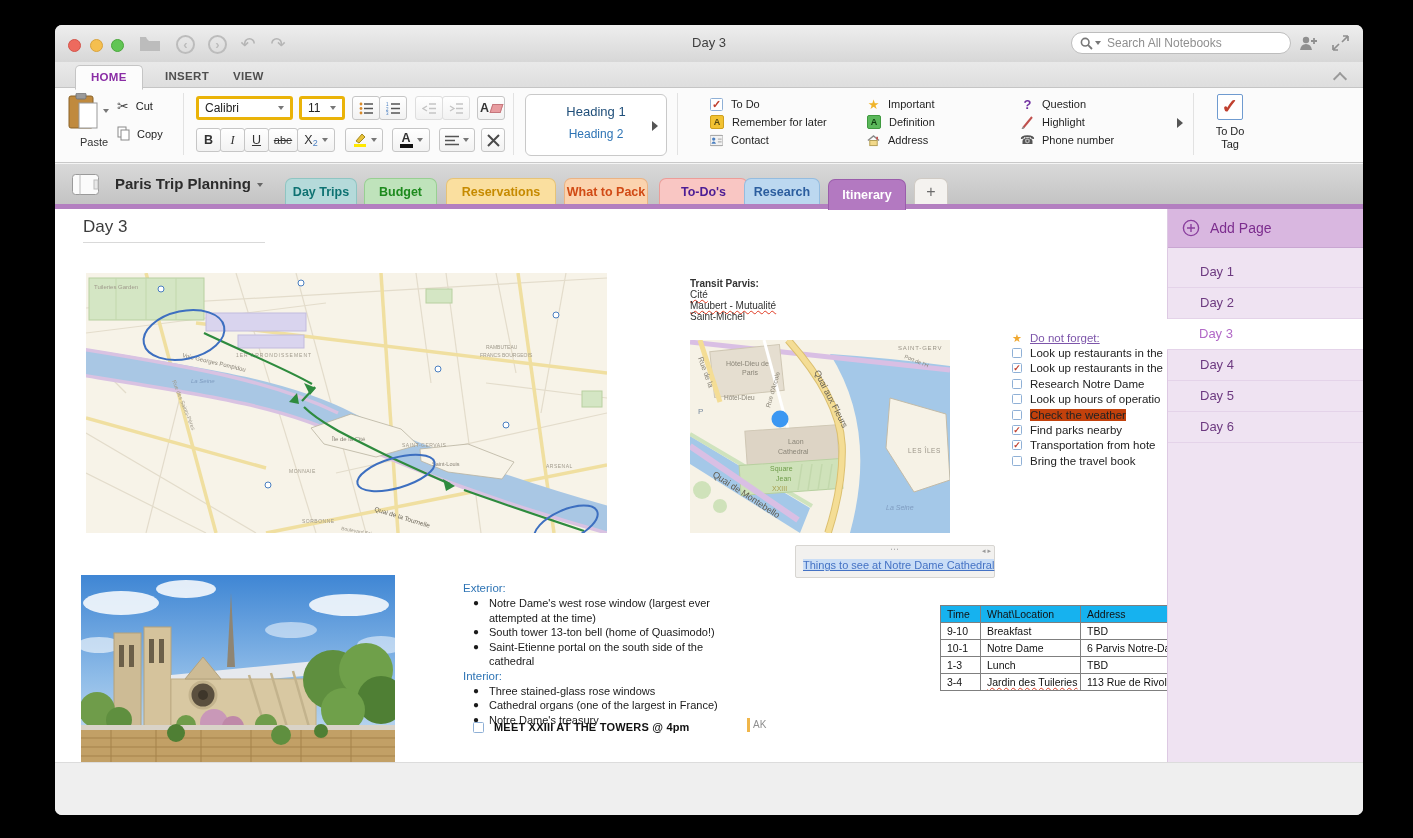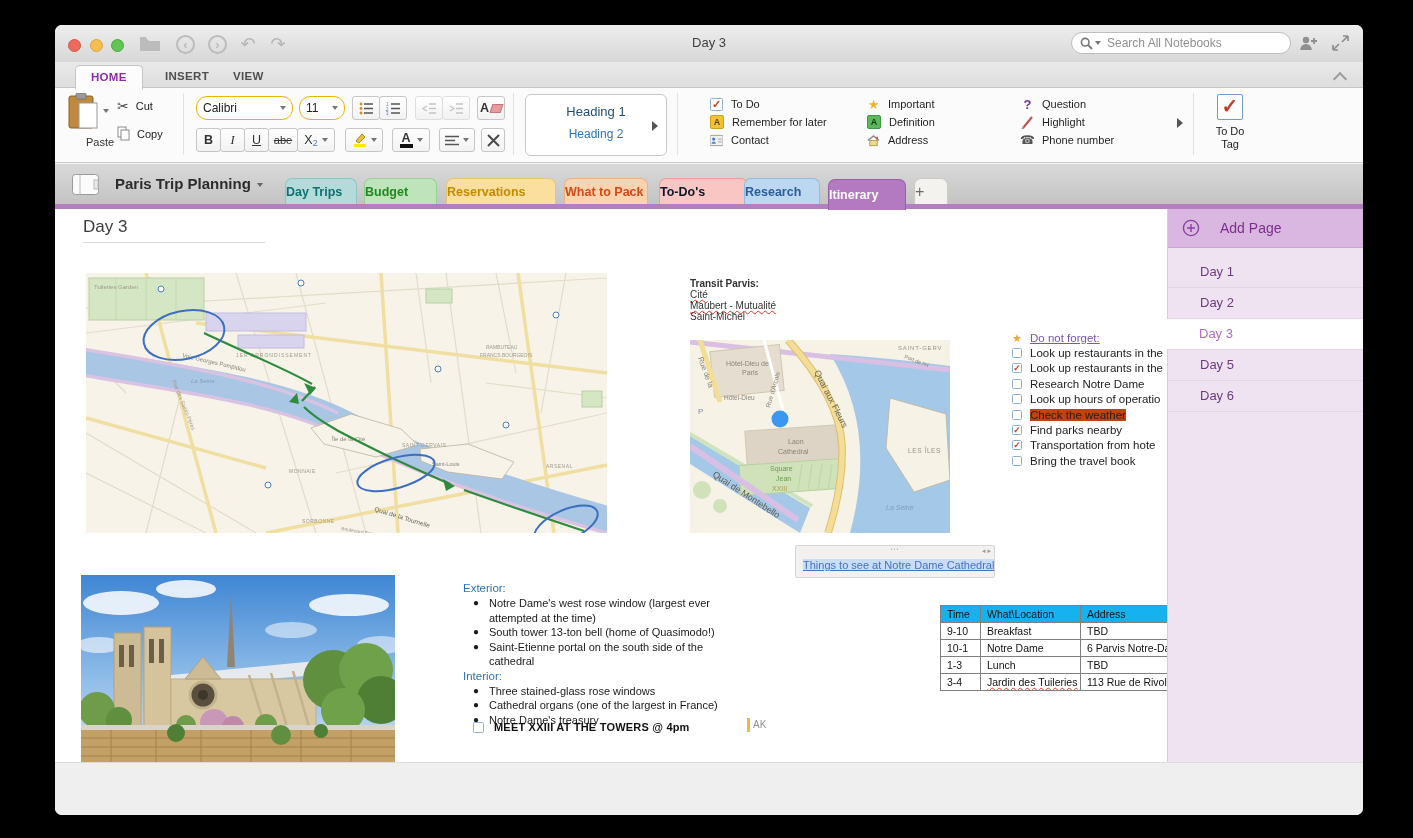--- a/index.html
+++ b/index.html
@@ -24,39 +24,39 @@
   .tabrow{position:absolute;top:37px;left:0;right:0;height:26px;background:linear-gradient(#e9e9e9,#dedede);border-bottom:1px solid #c5c5c5;box-sizing:border-box}
   .rtab{position:absolute;top:4px;height:21px;line-height:21px;padding:0 15px;font-size:11.5px;font-weight:bold;color:#4f4f4f;letter-spacing:.3px}
   .rtab.active{background:#fcfcfc;border:1px solid #c5c5c5;border-bottom:1px solid #fcfcfc;border-radius:5px 5px 0 0;color:#8a2da5;top:3px;height:23px;line-height:23px;z-index:2}
   .chev{position:absolute;right:18px;top:12px;width:8px;height:8px;border-left:2px solid #9a9a9a;border-top:2px solid #9a9a9a;transform:rotate(45deg)}
 
   
   .ribbon{position:absolute;top:63px;left:0;right:0;height:75px;background:#fbfbfb;border-bottom:1px solid #c9c9c9;box-sizing:border-box;font-size:11px;color:#222}
   .rdiv{position:absolute;top:5px;height:62px;width:1px;background:#e2e2e2}
   .btn{position:absolute;box-sizing:border-box;border:1px solid #c6c6c6;background:linear-gradient(#ffffff,#f2f2f2);border-radius:3px;display:flex;align-items:center;justify-content:center}
   .btn.disabled{color:#c4c4c4;border-color:#dedede}
-  .combo{position:absolute;box-sizing:border-box;border:1px solid #eab308;background:#fff;border-radius:11px;display:flex;align-items:center;padding:0 6px;font-size:12px;color:#222}
+  .combo{position:absolute;box-sizing:border-box;border:3px solid #eab308;background:#fff;border-radius:3px;display:flex;align-items:center;padding:0 6px;font-size:12px;color:#222}
   .combo .mini-caret{margin-left:auto}
   .grouplabel{position:absolute;font-size:11px;color:#333}
   .fmt{font-size:12.5px;color:#333}
   .tagitem{position:absolute;height:16px;display:flex;align-items:center;gap:8px;font-size:11px;color:#1f1f1f;white-space:nowrap}
   .tagicon{width:13px;height:13px;display:inline-flex;align-items:center;justify-content:center;font-size:11px;flex:0 0 13px}
   .sq{width:12px;height:12px;border-radius:2px;display:inline-flex;align-items:center;justify-content:center;font-size:9px;font-weight:bold}
   .cbox{box-sizing:border-box;background:#fff;border:1px solid #8fb0d6;border-radius:1.5px;display:inline-flex;align-items:center;justify-content:center}
   .more-arrow{width:0;height:0;border-top:5px solid transparent;border-bottom:5px solid transparent;border-left:6px solid #555}
   .todo-big{position:absolute;left:1143px;top:6px;width:64px;text-align:center}
   .todo-big .bigbox{width:24px;height:24px;border:1px solid #6f9bd0;border-radius:2px;margin:0 auto;background:#fff;color:#c0402f;font-size:20px;font-weight:bold;line-height:22px}
   .todo-big .lbl{font-size:11px;color:#222;margin-top:5px;line-height:13px}
 
   
   .nbbar{position:absolute;top:138px;left:0;right:0;height:41px;background:linear-gradient(#d9d9d9,#c3c3c3);border-top:1px solid #f5f5f5}
   .band{position:absolute;top:179px;left:0;right:0;height:5px;background:#b37fc0}
   .nbname{position:absolute;left:60px;top:11px;font-size:15px;font-weight:bold;color:#2c2c2c}
   .nbname .mini-caret{border-top-color:#666;margin-left:6px;vertical-align:middle}
-  .stab{position:absolute;bottom:0;height:27px;box-sizing:border-box;border:1px solid;border-bottom:none;border-radius:7px 7px 0 0;font-size:12.5px;font-weight:bold;display:flex;align-items:center;justify-content:flex-start;line-height:1}
+  .stab{position:absolute;bottom:0;height:27px;box-sizing:border-box;border:1px solid;border-bottom:none;border-radius:7px 7px 0 0;font-size:12.5px;font-weight:bold;display:flex;align-items:center;justify-content:center;line-height:1}
   .stab.active{height:31px;bottom:-5px;z-index:3}
   .stab.addtab{background:#f4f2ef;border-color:#cfcac4;color:#6b6b6b;font-weight:normal;font-size:16px}
 
   
   .content{position:absolute;top:184px;left:0;width:1308px;height:553px;background:#fff;overflow:hidden}
   .bottomstrip{position:absolute;top:737px;left:0;right:0;height:53px;background:#efefef;border-top:1px solid #dcdcdc}
 
   .pagetitle{position:absolute;left:28px;top:8px;font-size:17px;color:#3c3c3c}
   .titleline{position:absolute;left:28px;top:33px;width:182px;height:1px;background:#d9d9d9}
 
@@ -87,21 +87,21 @@
 
   .tablewrap{position:absolute;left:885px;top:396px;width:227px;height:110px;overflow:hidden}
   table.itin{border-collapse:collapse;table-layout:fixed;width:300px;font-size:10.5px;color:#111}
   table.itin td,table.itin th{border:1px solid #7f7f7f;padding:2px 6px;text-align:left;vertical-align:top;overflow:hidden;white-space:nowrap}
   table.itin th{background:#16b2ef;font-weight:normal}
   table.itin td.wrap{white-space:normal}
   .sp-cell{text-decoration:underline wavy #e03b24 1px;text-decoration-skip-ink:none}
 
   
   .sidebar{position:absolute;right:0;top:0;width:196px;height:553px;background:#efe3f2;border-left:1px solid #ddc9e3;box-sizing:border-box}
-  .addpage{height:38px;background:#d9b7e0;border-bottom:1px solid #c9a6d2;display:flex;align-items:center;padding-left:14px;gap:20px;color:#7c2d8e;font-size:14px}
+  .addpage{height:38px;background:#d9b7e0;border-bottom:1px solid #c9a6d2;display:flex;align-items:center;padding-left:14px;gap:10px;color:#7c2d8e;font-size:14px}
   .pagelist{padding-top:9px}
   .pageitem{height:30px;line-height:30px;padding-left:32px;font-size:13px;color:#6d3a80;border-bottom:1px solid #e4d3e9}
   .pageitem.selected{background:#fff;color:#b269c7;margin-left:-1px}
 
   svg text{font-family:"Liberation Sans",sans-serif}
 </style>
 </head>
 <body>
 
 <div class="window">
@@ -153,21 +153,21 @@
   <div class="ribbon">
 
     <div style="position:absolute;left:12px;top:5px">
       <svg width="34" height="38" viewBox="0 0 34 38">
         <rect x="2" y="3" width="24" height="32" rx="2" fill="#c08a3e" stroke="#8a6328"></rect>
         <rect x="9" y="0" width="10" height="6" rx="1.5" fill="#9a9a9a" stroke="#777"></rect>
         <rect x="12" y="10" width="18" height="25" fill="#fff" stroke="#999"></rect>
       </svg>
       <span class="mini-caret" style="position:absolute;right:-8px;top:16px"></span>
     </div>
-    <div class="grouplabel" style="left:31px;top:48px">Paste</div>
+    <div class="grouplabel" style="left:25px;top:48px">Paste</div>
     <div style="position:absolute;left:62px;top:10px;display:flex;gap:7px;align-items:center">
       <span style="color:#4a4a4a;font-size:14px">✂</span>
       <span>Cut</span>
     </div>
     <div style="position:absolute;left:62px;top:38px;display:flex;gap:7px;align-items:center">
       <svg width="13" height="15" viewBox="0 0 13 15">
           <rect x="1" y="1" width="8" height="10" fill="#fff" stroke="#8a8a8a"></rect>
           <rect x="4" y="4" width="8" height="10" fill="#fff" stroke="#8a8a8a"></rect>
         </svg>
       <span>Copy</span>
@@ -347,21 +347,21 @@
       </div>
     <div class="stab" style="left: 309px; width: 73px; background: rgb(191, 227, 187); border-color: rgb(152, 207, 146); color: rgb(29, 138, 29);">
         <span>Budget</span>
       </div>
     <div class="stab" style="left: 391px; width: 110px; background: rgb(250, 223, 159); border-color: rgb(230, 195, 119); color: rgb(198, 138, 0);">
         <span>Reservations</span>
       </div>
     <div class="stab" style="left: 509px; width: 84px; background: rgb(251, 211, 174); border-color: rgb(234, 179, 132); color: rgb(209, 74, 21);">
         <span>What to Pack</span>
       </div>
-    <div class="stab" style="left: 604px; width: 89px; background: rgb(249, 198, 195); border-color: rgb(236, 157, 152); color: #0f172a;">
+    <div class="stab" style="left: 604px; width: 89px; background: rgb(249, 198, 195); border-color: rgb(236, 157, 152); color: #4c1d95;">
         <span>To-Do's</span>
       </div>
     <div class="stab" style="left: 689px; width: 76px; background: rgb(188, 216, 240); border-color: rgb(148, 188, 223); color: rgb(43, 93, 158);">
         <span>Research</span>
       </div>
     <div class="stab active" style="left: 773px; width: 78px; background: rgb(179, 121, 193); border-color: rgb(154, 93, 171); color: rgb(255, 255, 255);">
         <span>Itinerary</span>
       </div>
     <div class="stab addtab" style="left:859px;width:34px">
         <span>+</span>
@@ -701,20 +701,21 @@
             <circle cx="9" cy="9" r="7.6" fill="none" stroke="#8a3f9e" stroke-width="1.4"></circle>
             <line x1="9" y1="5" x2="9" y2="13" stroke="#8a3f9e" stroke-width="1.4"></line>
             <line x1="5" y1="9" x2="13" y2="9" stroke="#8a3f9e" stroke-width="1.4"></line>
           </svg>
         <span>Add Page</span>
       </div>
       <div class="pagelist">
         <div class="pageitem">Day 1</div>
         <div class="pageitem">Day 2</div>
         <div class="pageitem selected">Day 3</div>
+        <div class="pageitem">Day 4</div>
         <div class="pageitem">Day 5</div>
         <div class="pageitem">Day 6</div>
       </div>
     </div>
   </div>
 
   <div class="bottomstrip"></div>
 </div>
 
 </body></html>

